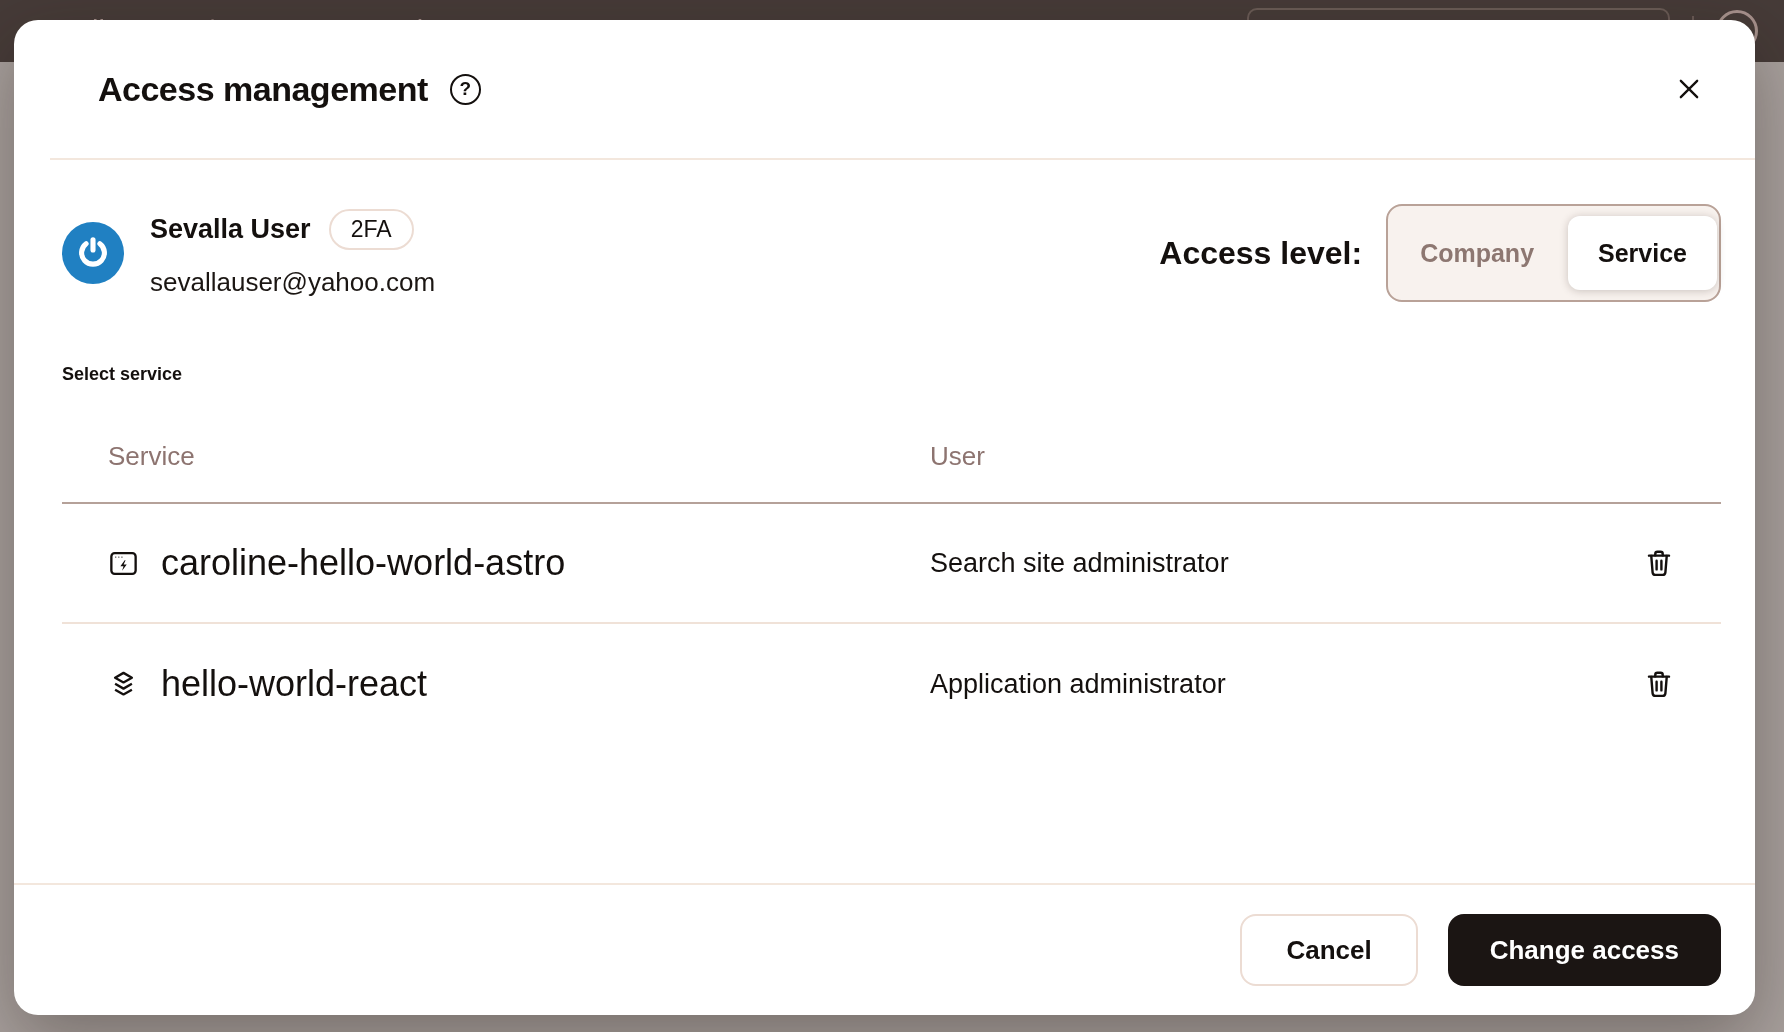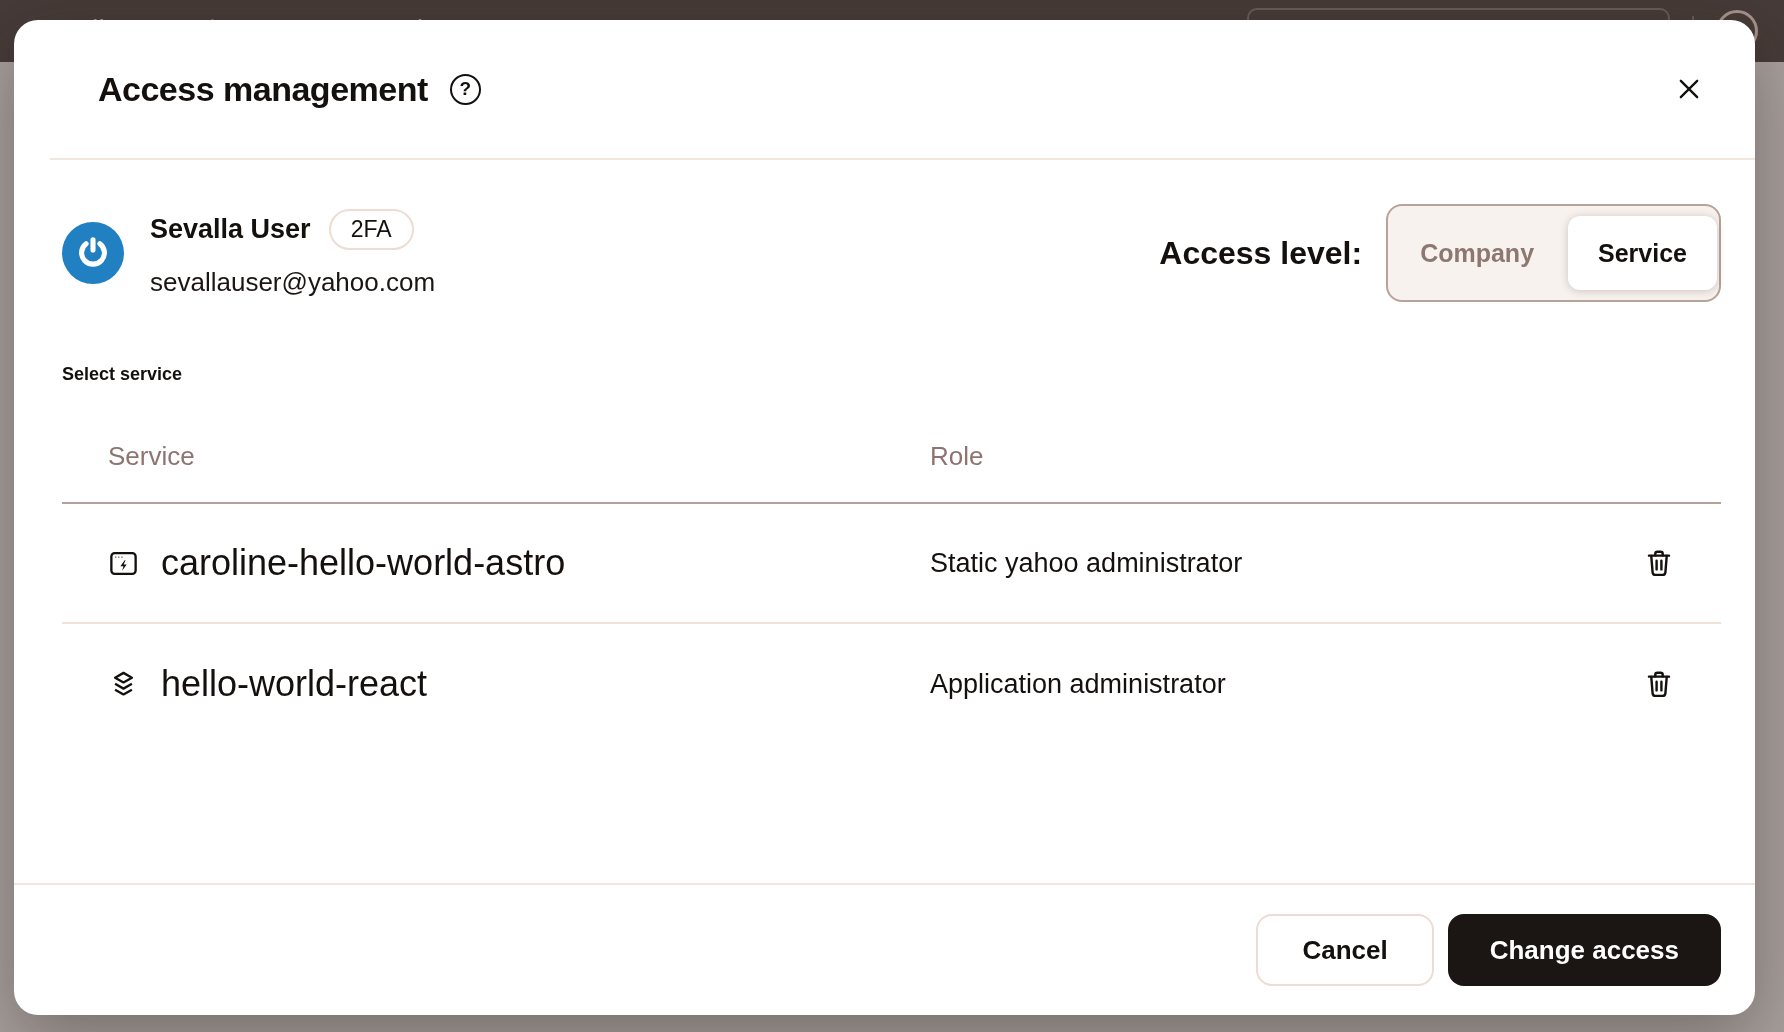--- a/index.html
+++ b/index.html
@@ -74,21 +74,21 @@
   .t-row { display:grid; grid-template-columns:822px 1fr 64px; padding:0 20px 0 46px;
     height:120px; align-items:center; }
   .t-row.divided { border-bottom:2px solid #f0e2d8; }
   .svc-cell { display:flex; align-items:center; gap:22px; font-size:36px; color:#14100e; }
   .role-cell { font-size:27px; color:#14100e; }
   .trash-btn { background:none; border:none; cursor:pointer; width:44px; height:44px;
     display:flex; align-items:center; justify-content:center; color:#14100e; }
 
   
   .m-footer { flex:none; height:132px; border-top:2px solid #f3e7dd;
-    display:flex; align-items:center; justify-content:flex-end; gap:14px; padding:0 34px; }
+    display:flex; align-items:center; justify-content:flex-end; gap:30px; padding:0 34px; }
   .btn-cancel { height:72px; padding:0 44px; background:#fff; border:2px solid #ecdcd3;
     border-radius:16px; font-size:26px; font-weight:600; color:#14100e; cursor:pointer; font-family:inherit; }
   .btn-submit { height:72px; padding:0 42px; background:#1b1513; border:none;
     border-radius:16px; font-size:26px; font-weight:700; color:#ffffff; cursor:pointer; font-family:inherit; }
 
   svg { display:block; }
 </style>
 </head>
 <body>
 
@@ -153,38 +153,38 @@
         </div>
       </div>
     </div>
 
     <div class="select-label">Select service</div>
 
 
     <div class="svc-table">
       <div class="t-head">
         <span>Service</span>
-        <span>Role</span>
+        <span>User</span>
         <span></span>
       </div>
 
       <div class="t-row divided">
         <div class="svc-cell">
           <span>
             <svg width="31" height="31" viewBox="0 0 24 24" fill="none" stroke="#14100e" stroke-width="1.8">
               <rect x="2.6" y="4" width="18.8" height="16" rx="2.6"></rect>
               <circle cx="6" cy="7" r="0.5" fill="#14100e" stroke="none"></circle>
               <circle cx="8.4" cy="7" r="0.5" fill="#14100e" stroke="none"></circle>
               <circle cx="10.8" cy="7" r="0.5" fill="#14100e" stroke="none"></circle>
               <path d="M12.9 9.4 L9.6 14.1 H12 L10.9 17.6 L14.5 12.8 H12.1 L13.6 9.4 Z" fill="#14100e" stroke="none"></path>
             </svg>
           </span>
           <span>caroline-hello-world-astro</span>
         </div>
-        <div class="role-cell">Static yahoo administrator</div>
+        <div class="role-cell">Search site administrator</div>
         <button class="trash-btn">
           <svg width="32" height="32" viewBox="0 0 24 24" fill="none" stroke="currentColor" stroke-width="1.8" stroke-linecap="round">
             <path d="M4.5 6.5 H19.5"></path>
             <path d="M9.2 6.3 V5.2 A1.6 1.6 0 0 1 10.8 3.6 H13.2 A1.6 1.6 0 0 1 14.8 5.2 V6.3"></path>
             <path d="M6.2 6.7 L7.2 19 A2.1 2.1 0 0 0 9.3 20.9 H14.7 A2.1 2.1 0 0 0 16.8 19 L17.8 6.7"></path>
             <path d="M10.2 10.3 V16.8 M13.8 10.3 V16.8"></path>
           </svg>
         </button>
       </div>
 

